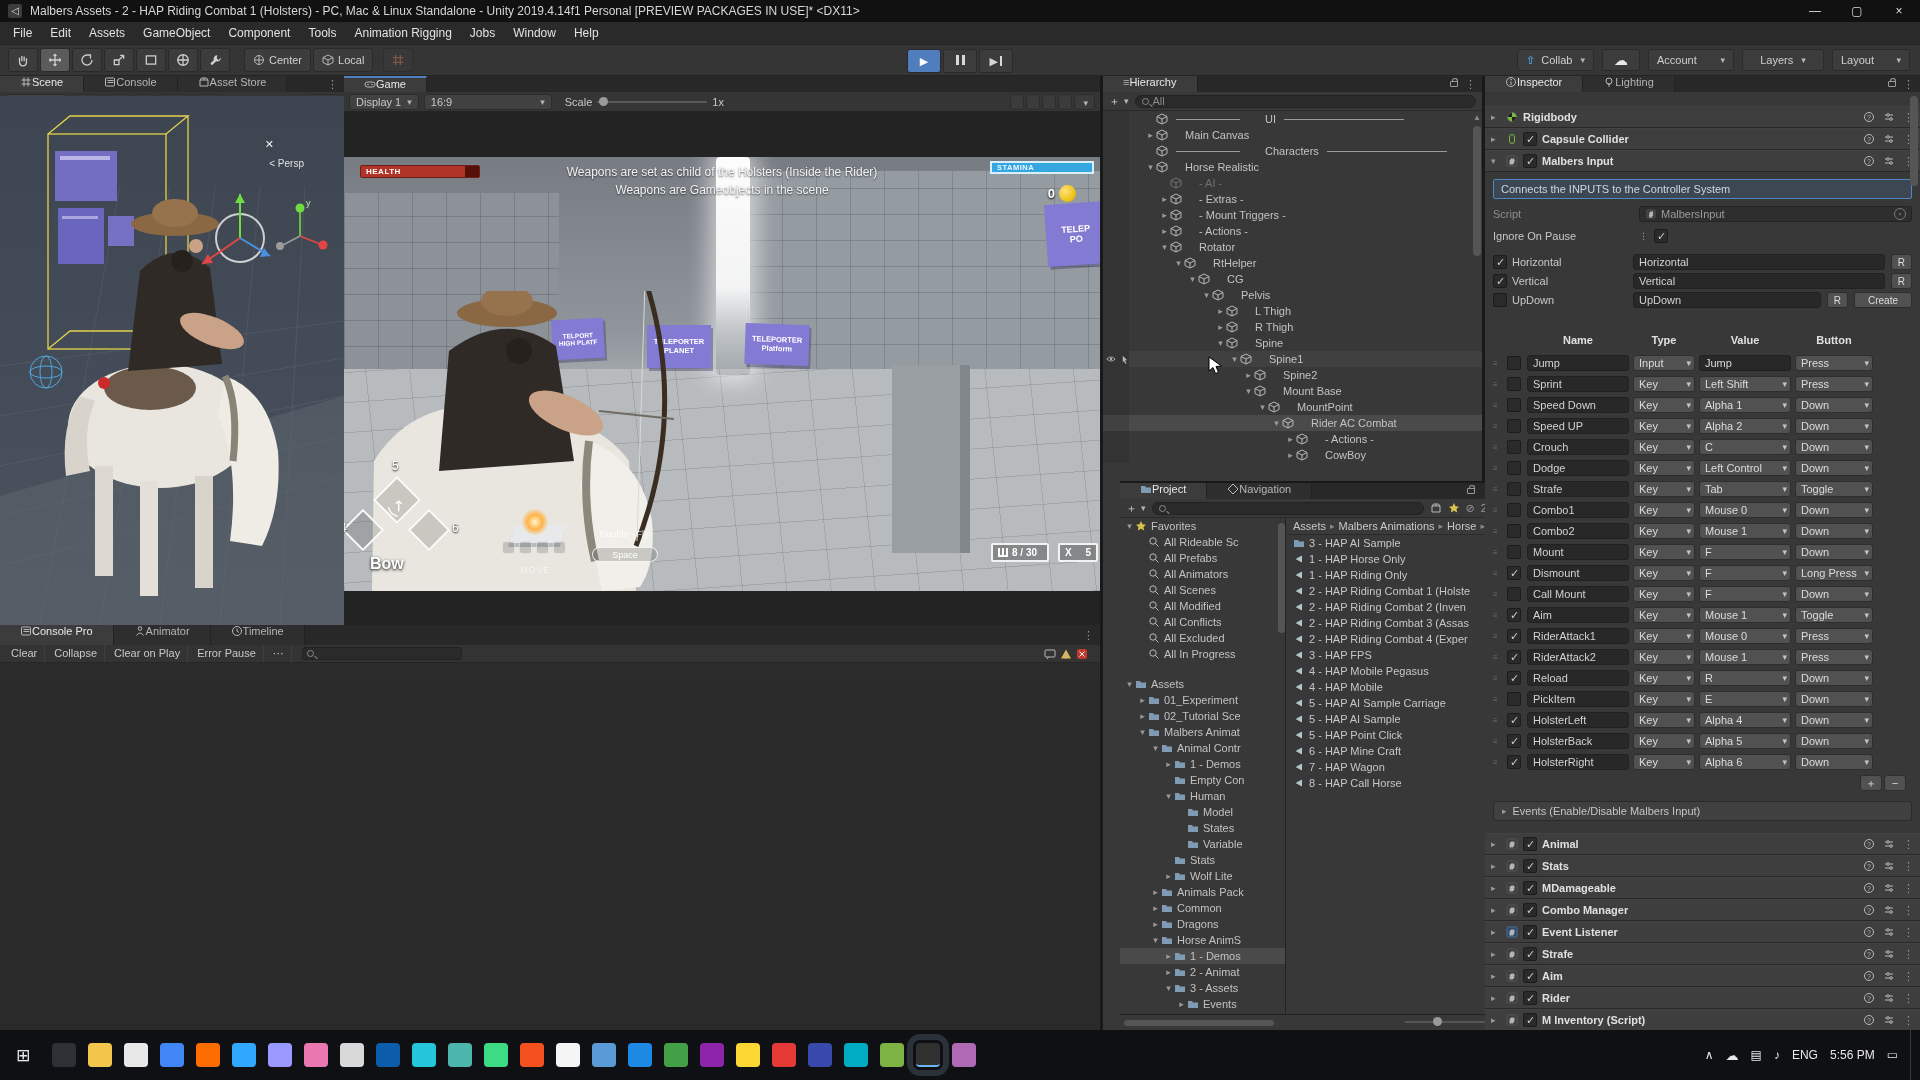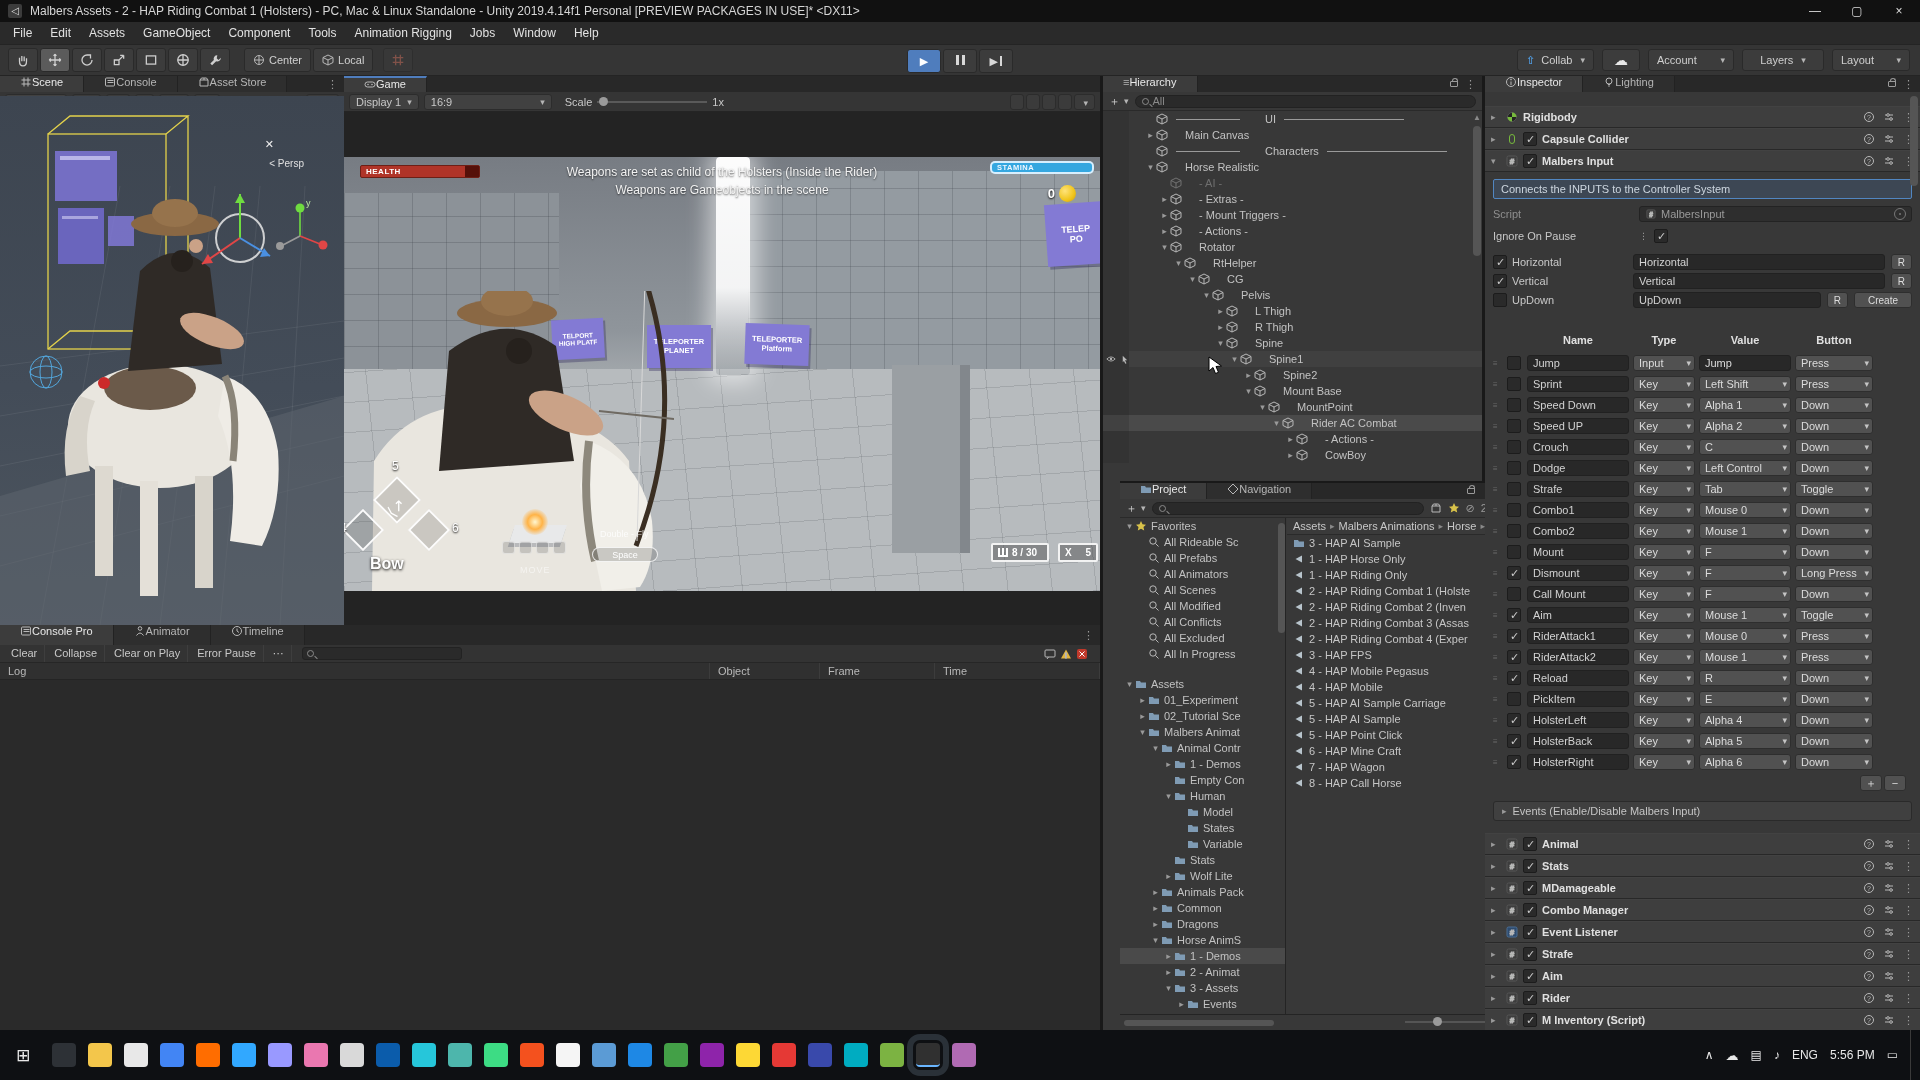--- a/index.html
+++ b/index.html
@@ -86,21 +86,21 @@
   .pillar{position:absolute;background:#9a9fa3;box-shadow:inset -10px 0 0 rgba(60,65,70,.25)}
   .sign{position:absolute;background:#837ad4;color:#fff;text-align:center;font-weight:bold;
     box-shadow:2px 3px 0 rgba(40,35,90,.35);display:flex;flex-direction:column;justify-content:center;line-height:1.15}
   .hud-msg{position:absolute;left:0;width:756px;text-align:center;color:#f2f2f2;font-size:12px;
     text-shadow:0 1px 2px rgba(0,0,0,.65)}
   #healthbar{position:absolute;left:16px;top:8px;width:120px;height:13px;background:#b03428;
     border:1px solid #6d1f16;border-radius:2px;display:flex;align-items:center}
   #healthbar::after{content:"";position:absolute;right:0;top:0;width:14px;height:100%;background:#551009}
   #healthbar span{font-size:8px;font-weight:bold;color:#fff;padding-left:5px;letter-spacing:.5px}
   #staminabar{position:absolute;right:6px;top:4px;width:104px;height:13px;background:#35a7e0;
-    border:2px solid rgba(225,242,255,.95);border-radius:5px;display:flex;align-items:center}
+    border:2px solid rgba(225,242,255,.95);border-radius:0;display:flex;align-items:center}
   #staminabar span{font-size:7.5px;font-weight:bold;color:#eef7ff;padding-left:5px;letter-spacing:.5px}
   #coin{position:absolute;right:24px;top:28px;display:flex;align-items:center;gap:4px}
   #coin b{color:#fff;font-size:13px;text-shadow:0 1px 2px #000}
   #coin i{width:17px;height:17px;border-radius:50%;background:radial-gradient(circle at 35% 35%,#ffe37a,#f0c419 60%,#c89a0a)}
   .diamond{position:absolute;border:2px solid rgba(255,255,255,.95);transform:rotate(45deg);
     background:rgba(30,30,30,.15)}
   .dnum{position:absolute;color:#fff;font-size:12px;text-shadow:0 1px 2px #000}
   #weapon-name{position:absolute;left:26px;top:398px;color:#fff;font-size:16px;font-weight:bold;
     text-shadow:0 1px 3px #000}
   #bow-glyph{position:absolute;left:44px;top:340px;width:22px;height:22px;transform:rotate(-45deg);color:#fff;font-size:15px}
@@ -1913,26 +1913,20 @@
           <use href="#ic-msg"></use>
         </svg>
       <svg class="ic">
           <use href="#ic-warn"></use>
         </svg>
       <svg class="ic">
           <use href="#ic-err"></use>
         </svg>
     </div>
   </div>
-  <div id="cheaders">
-    <span class="col-log">Log</span>
-    <span class="col-obj">Object</span>
-    <span class="col-frame">Frame</span>
-    <span class="col-time">Time</span>
-  </div>
   <div id="clog"></div>
 </div>
 
 <div class="abs" id="taskbar">
   <span id="startbtn">⊞</span>
   <span class="tbico" style="background: rgb(45, 49, 54);"></span>
     <span class="tbico" style="background: rgb(243, 198, 75);"></span>
     <span class="tbico" style="background: rgb(232, 232, 232);"></span>
     <span class="tbico" style="background: rgb(66, 133, 244);"></span>
     <span class="tbico" style="background: rgb(255, 109, 0);"></span>

